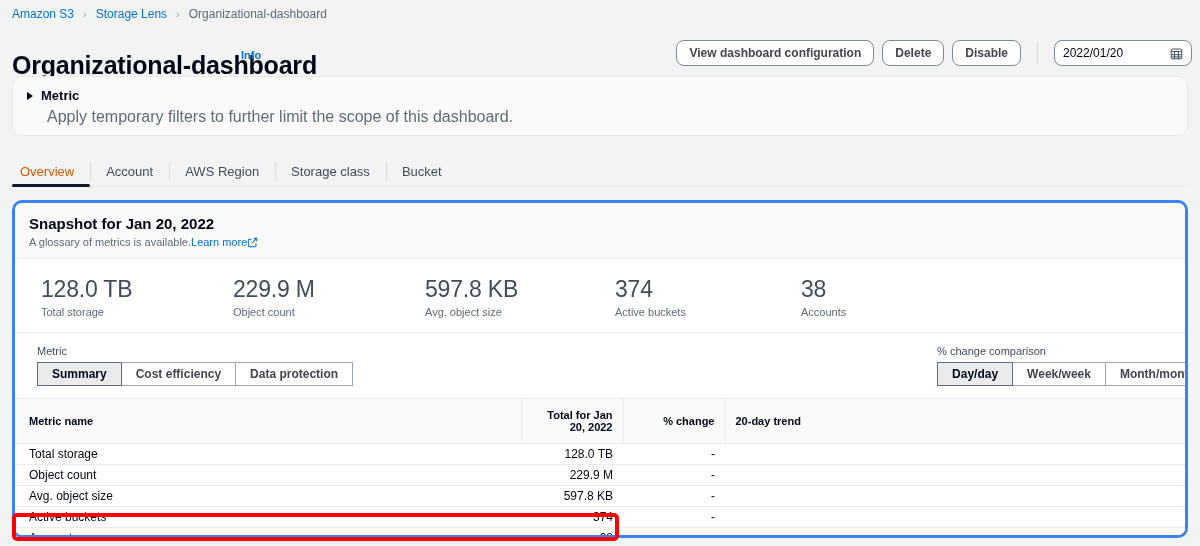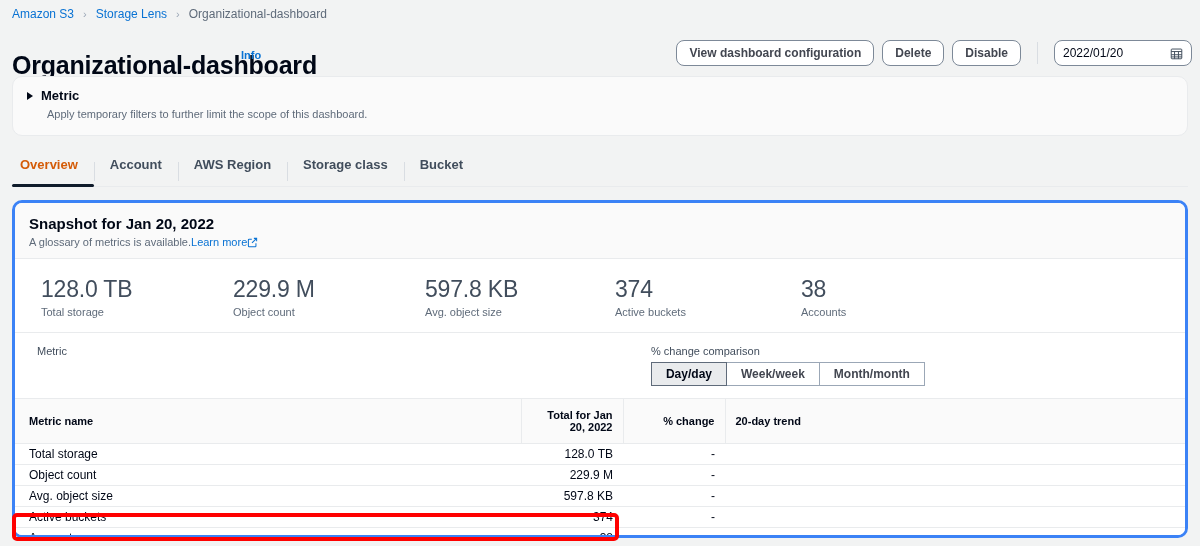--- a/index.html
+++ b/index.html
@@ -73,34 +73,34 @@
   }
   .caret {
     width: 0; height: 0;
     border-left: 6px solid #000716;
     border-top: 4px solid transparent;
     border-bottom: 4px solid transparent;
   }
   .filters-title { font-size: 13px; font-weight: 700; color: #000716; }
   .filters-desc {
     position: absolute; left: 34px; top: 31px;
-    font-size: 11px; color: #5f6b7a;
+    font-size: 16px; color: #5f6b7a;
   }
 
   
   .tabs {
     position: absolute; left: 12px; top: 157px; width: 1176px; height: 30px;
     display: flex; align-items: stretch;
     border-bottom: 1px solid #e9ebed;
   }
   .tab {
     position: relative;
-    display: flex; align-items: flex-start;
+    display: flex; align-items: center;
     padding: 0 16px;
-    font-size: 13px; font-weight: 700; color: #414d5c;
+    font-size: 13px; font-weight: 400; color: #414d5c;
     cursor: pointer; white-space: nowrap;
   }
   .tab:first-child { padding-left: 8px; }
   .tab + .tab::before {
     content: ""; position: absolute; left: 0; top: 5px; bottom: 5px;
     width: 1px; background: #d9dde2;
   }
   .tab.active { color: #d45b07; }
   .tab.active::after {
     content: ""; position: absolute; left: 0; right: 0; bottom: -1px;
@@ -302,20 +302,25 @@
       </div>
       <div class="kpi">
         <div class="kpi-value">38</div>
         <div class="kpi-label">Accounts</div>
       </div>
     </div>
 
     <div class="controls-row">
       <div class="control-group">
         <div class="control-label">Metric</div>
+        <div class="seg">
+          <button class="seg-btn selected">Summary</button>
+          <button class="seg-btn">Cost efficiency</button>
+          <button class="seg-btn">Data protection</button>
+        </div>
       </div>
       <div class="control-group right">
         <div class="control-label">% change comparison</div>
         <div class="seg">
           <button class="seg-btn selected">Day/day</button>
           <button class="seg-btn">Week/week</button>
           <button class="seg-btn">Month/month</button>
         </div>
       </div>
     </div>

